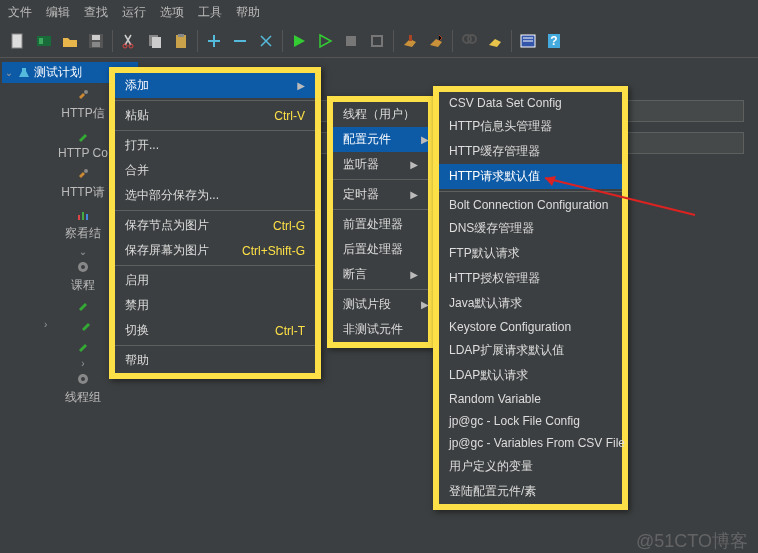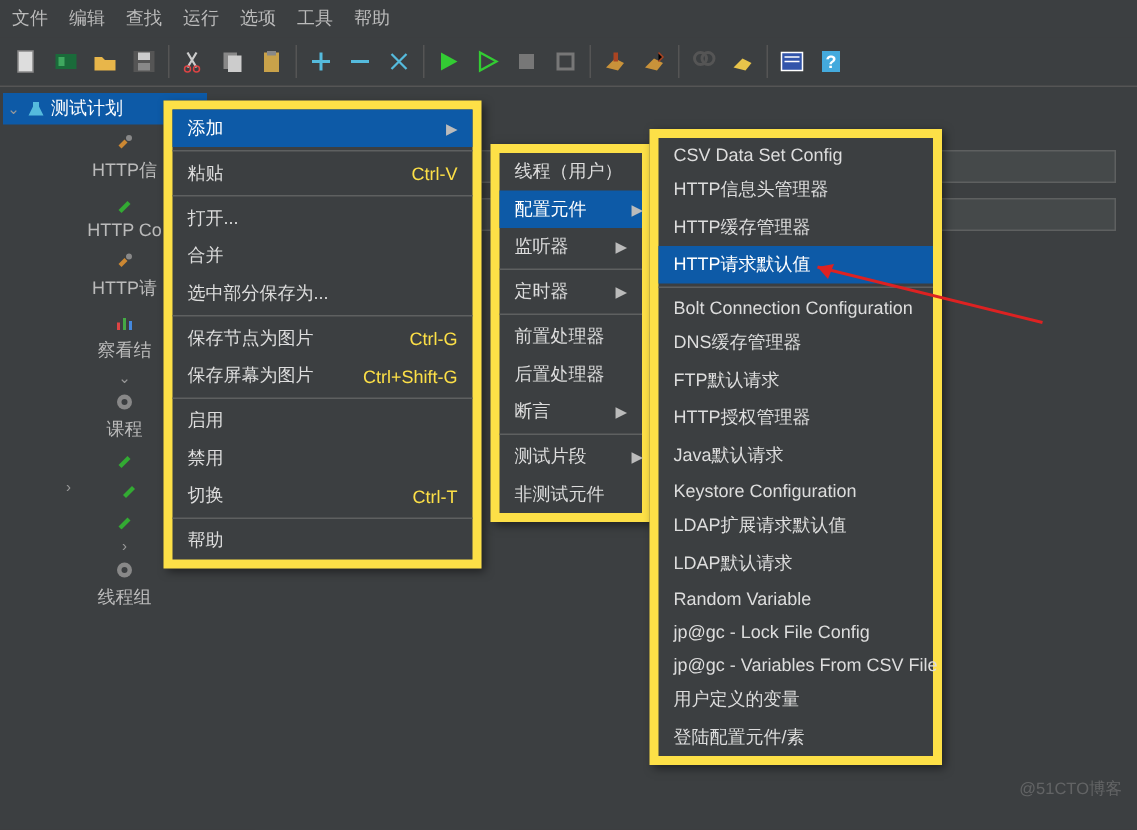--- a/index.html
+++ b/index.html
@@ -24,21 +24,21 @@
 .rp-input { flex: 1; background: #45494a; border: 1px solid #5e6060; color: #ddd; padding: 3px 6px; height: 22px; }
 .ctx { position: absolute; background: #3c3f41; border: 6px solid #fde047; box-shadow: 2px 2px 6px rgba(0,0,0,0.5); z-index: 10; }
 .ctx-row { display: flex; align-items: center; justify-content: space-between; padding: 4px 10px; color: #ddd; white-space: nowrap; cursor: pointer; gap: 30px; min-height: 20px; }
 .ctx-row.hl { background: #0d5aa7; color: #fff; }
 .ctx-row .arrow { color: #bbb; font-size: 10px; }
 .ctx-sep { height: 1px; background: #5e6060; margin: 2px 0; }
 .ctx1 { left: 109px; top: 67px; width: 212px; }
 .ctx2 { left: 327px; top: 67px; width: 107px; margin-top: 29px; }
 .ctx3 { left: 433px; top: 86px; width: 195px; }
 .shortcut { color: #fde047; margin-left: auto; }
-.watermark { position: absolute; right: 10px; bottom: 20px; color: #888; font-size: 11px; opacity: 0.5; z-index: 30; margin-top: 32px; }
+.watermark { position: absolute; right: 10px; bottom: 0; color: #888; font-size: 18px; opacity: 0.5; z-index: 30; margin-top: 32px; }
 .red-arrow { position: absolute; z-index: 20; pointer-events: none; }
 </style>
 </head>
 <body>
 
 <div class="menubar" id="menubar">
     <span>文件</span>
     <span>编辑</span>
     <span>查找</span>
     <span>运行</span>

